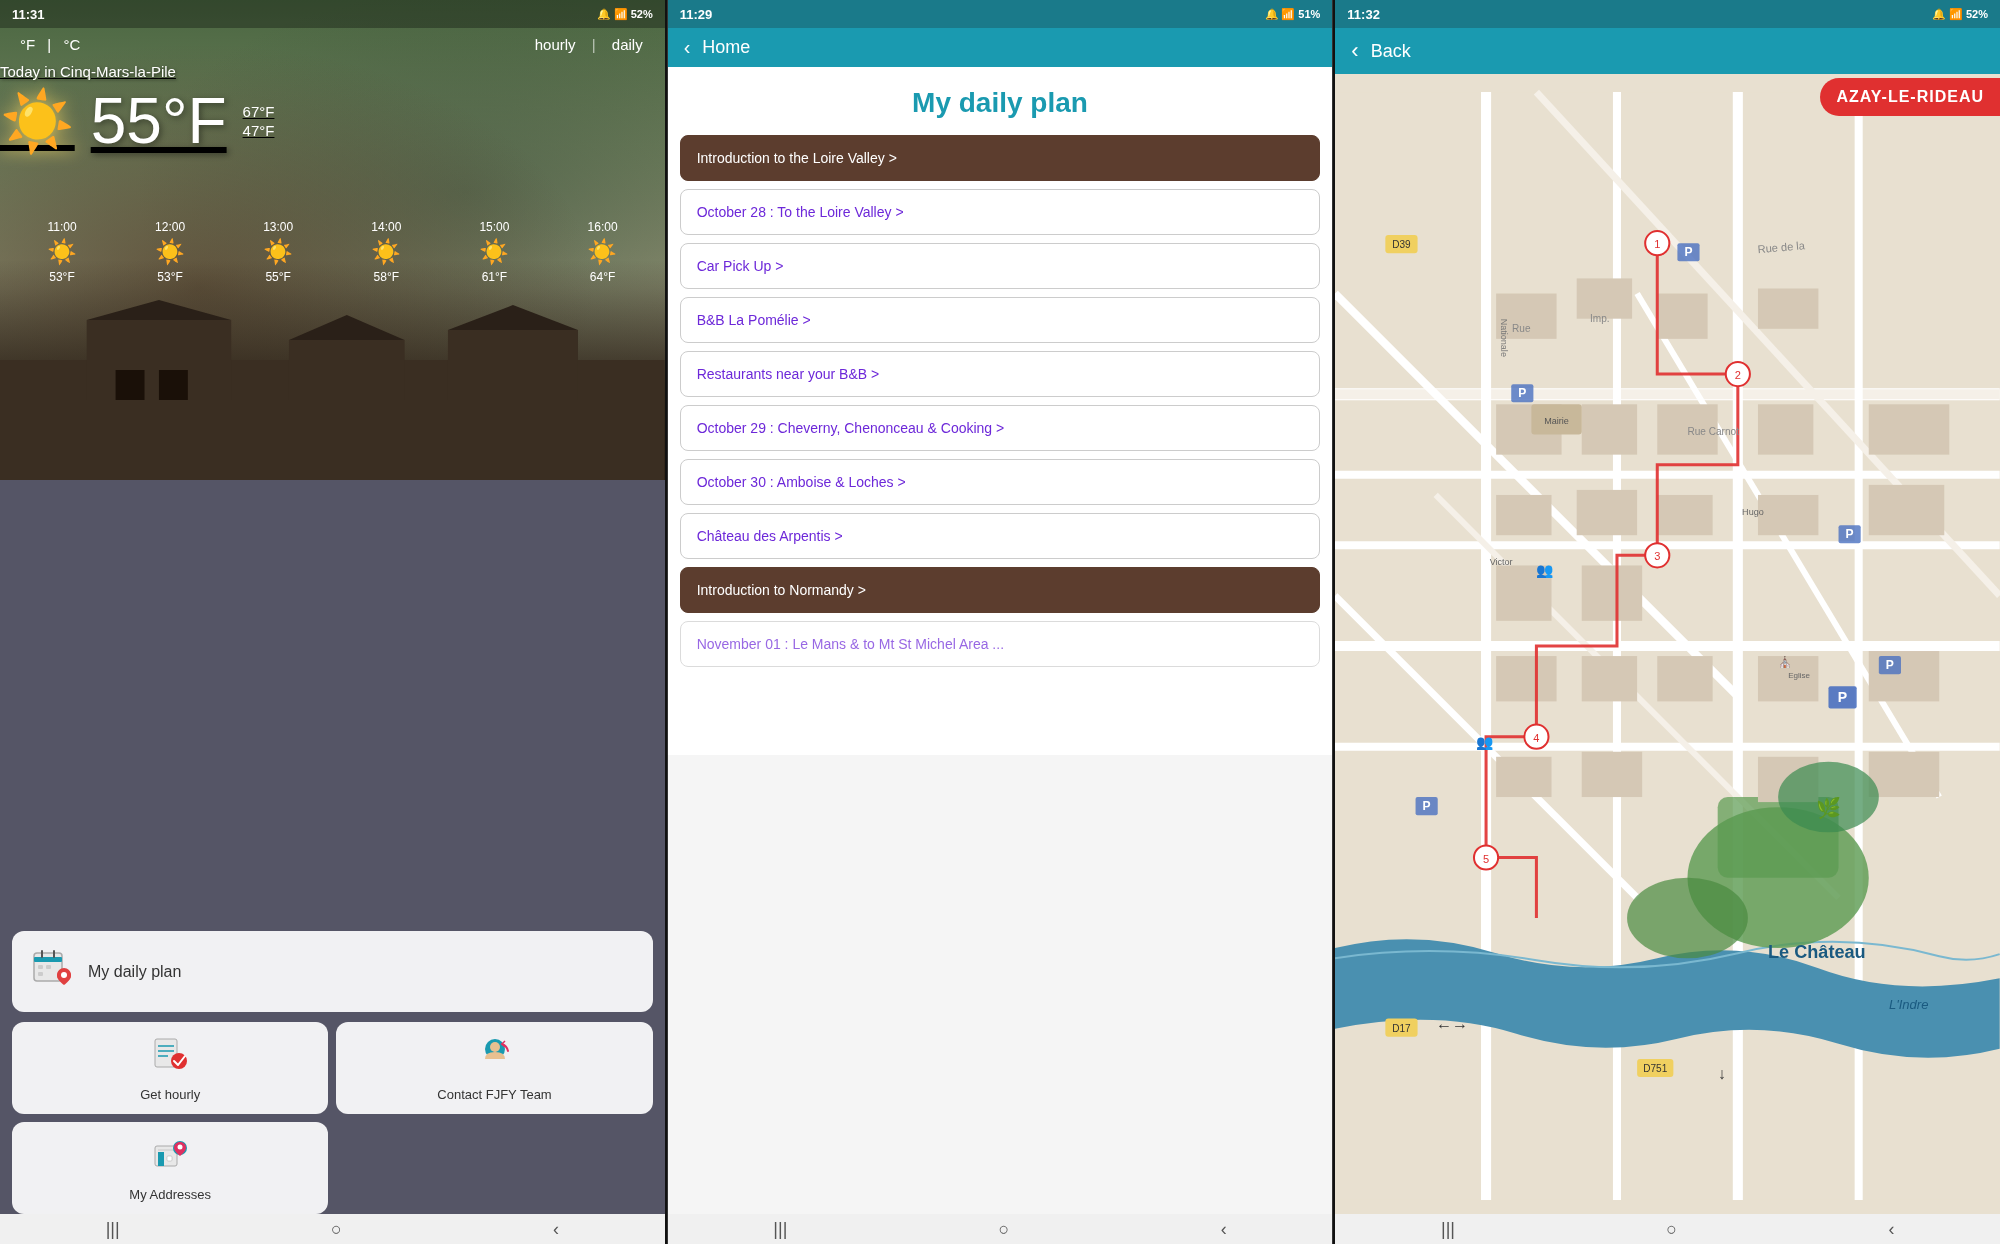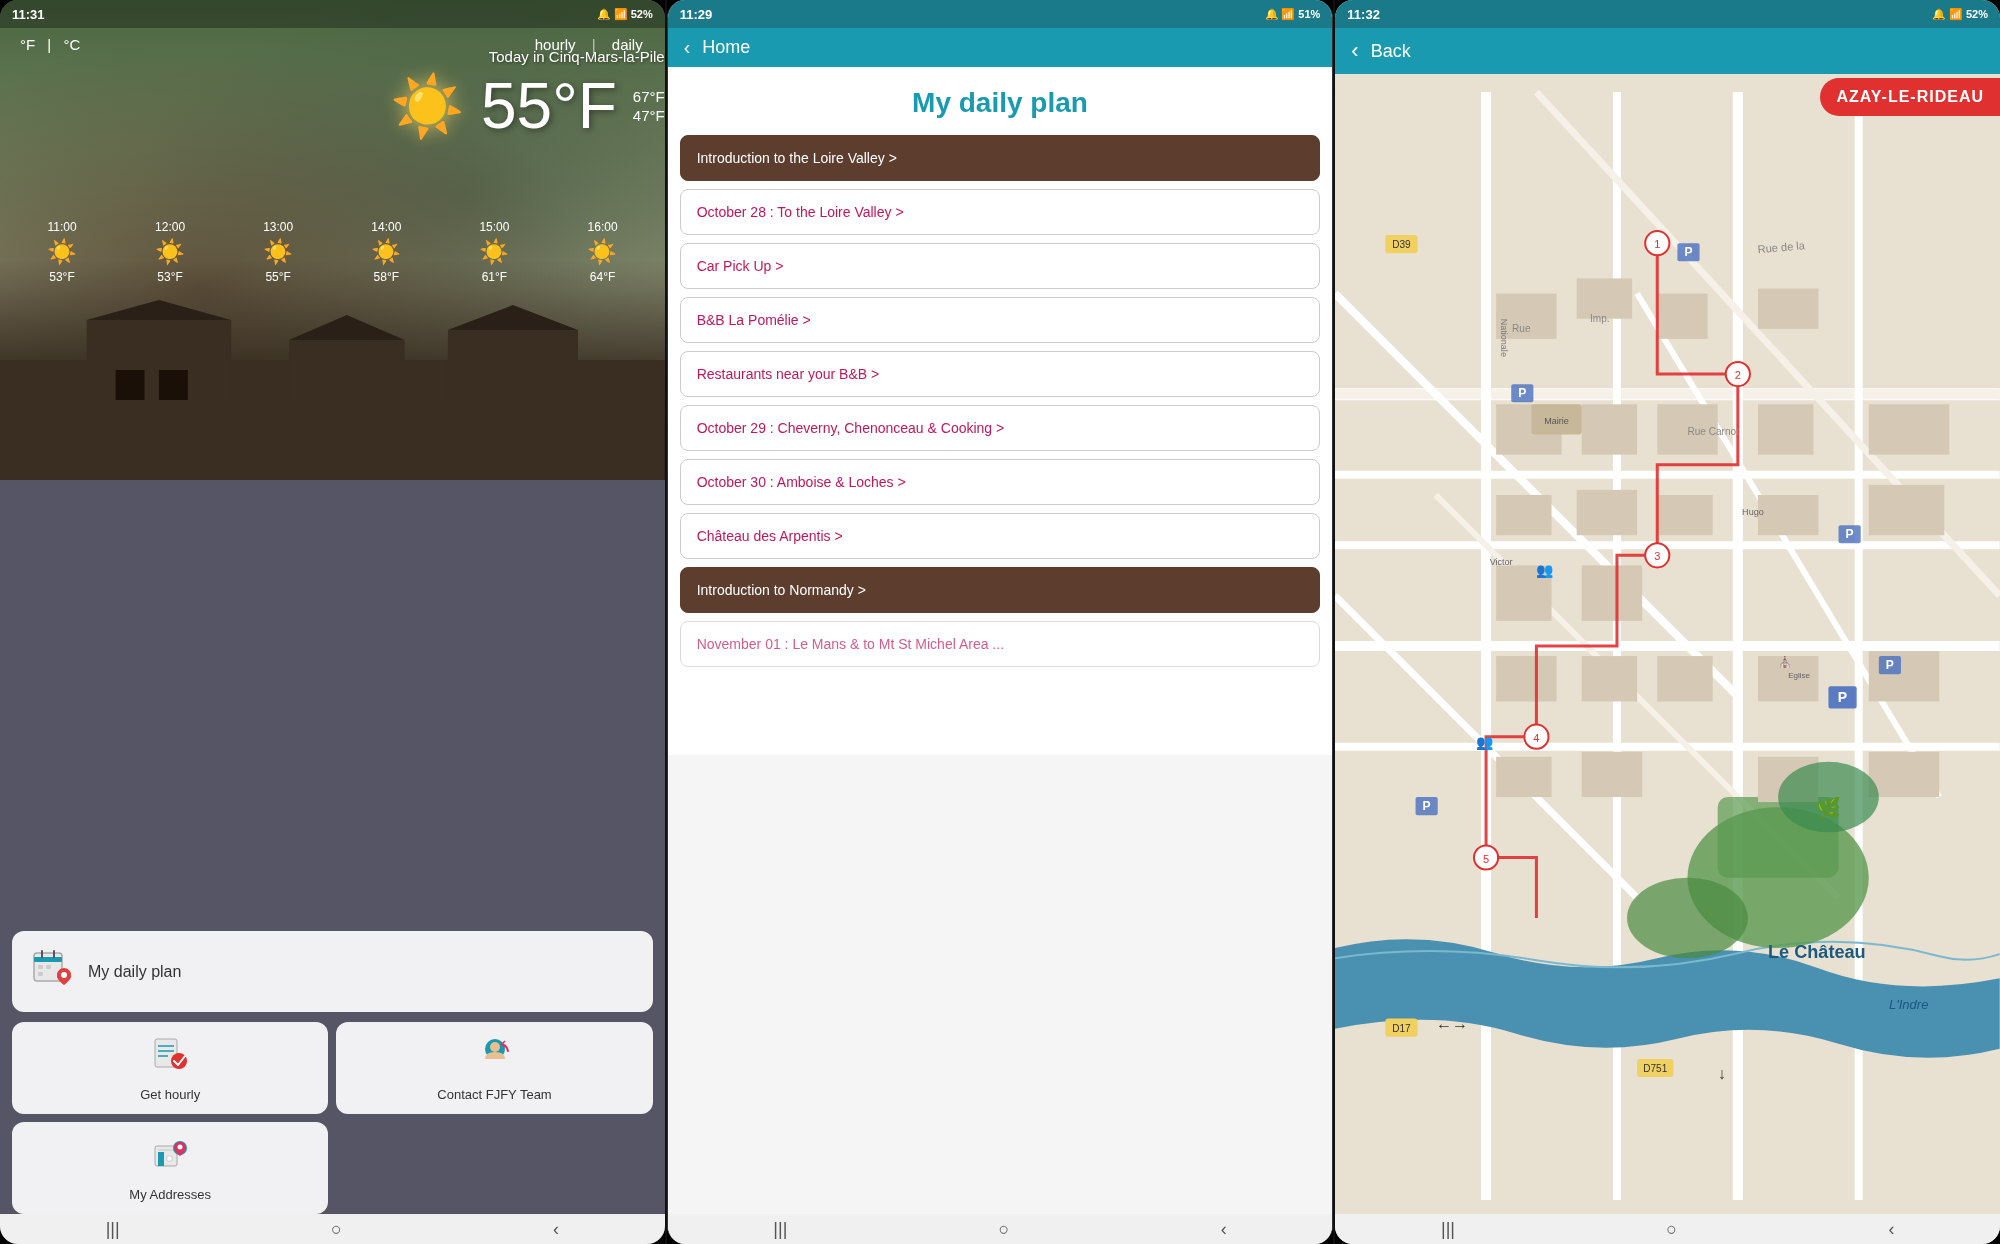--- a/index.html
+++ b/index.html
@@ -13,21 +13,20 @@
       overflow: hidden;
     }
 
     
     .phone-panel {
       position: relative;
       flex: 1;
       height: 100%;
       overflow: hidden;
       background: #fff;
-      border-radius: 18px;
     }
 
     
     .status-bar {
       display: flex;
       justify-content: space-between;
       align-items: center;
       padding: 4px 12px;
       background: rgba(0,0,0,0.3);
       color: #fff;
@@ -89,26 +88,27 @@
       color: #fff;
       font-size: 15px;
     }
     .hourly-daily span { margin: 0 6px; }
     .divider-v {
       color: rgba(255,255,255,0.6);
     }
 
     .weather-main {
       position: absolute;
-      top: 48px;
+      top: 63px;
       left: 0; right: 0;
       z-index: 5;
       display: flex;
       flex-direction: column;
-      align-items: flex-end;
+      align-items: flex-start;
+      text-decoration: underline;
     }
     .today-location {
       color: #fff;
       font-size: 15px;
       margin-bottom: 4px;
       text-shadow: 1px 1px 3px rgba(0,0,0,0.5);
     }
     .temp-row {
       display: flex;
       align-items: center;
@@ -250,21 +250,21 @@
       font-weight: 700;
       color: #1a9ab0;
     }
     .plan-item {
       border: 1.5px solid #ccc;
       border-radius: 8px;
       padding: 14px 16px;
       margin-bottom: 8px;
       background: #fff;
       font-size: 14px;
-      color: #be185d;
+      color: #6d28d9;
       cursor: pointer;
     }
     .plan-item.dark-bg {
       background: #5c3d2e;
       color: #fff;
       border-color: #5c3d2e;
     }
     .plan-content {
       background: #fff;
       padding: 0 12px 80px;

